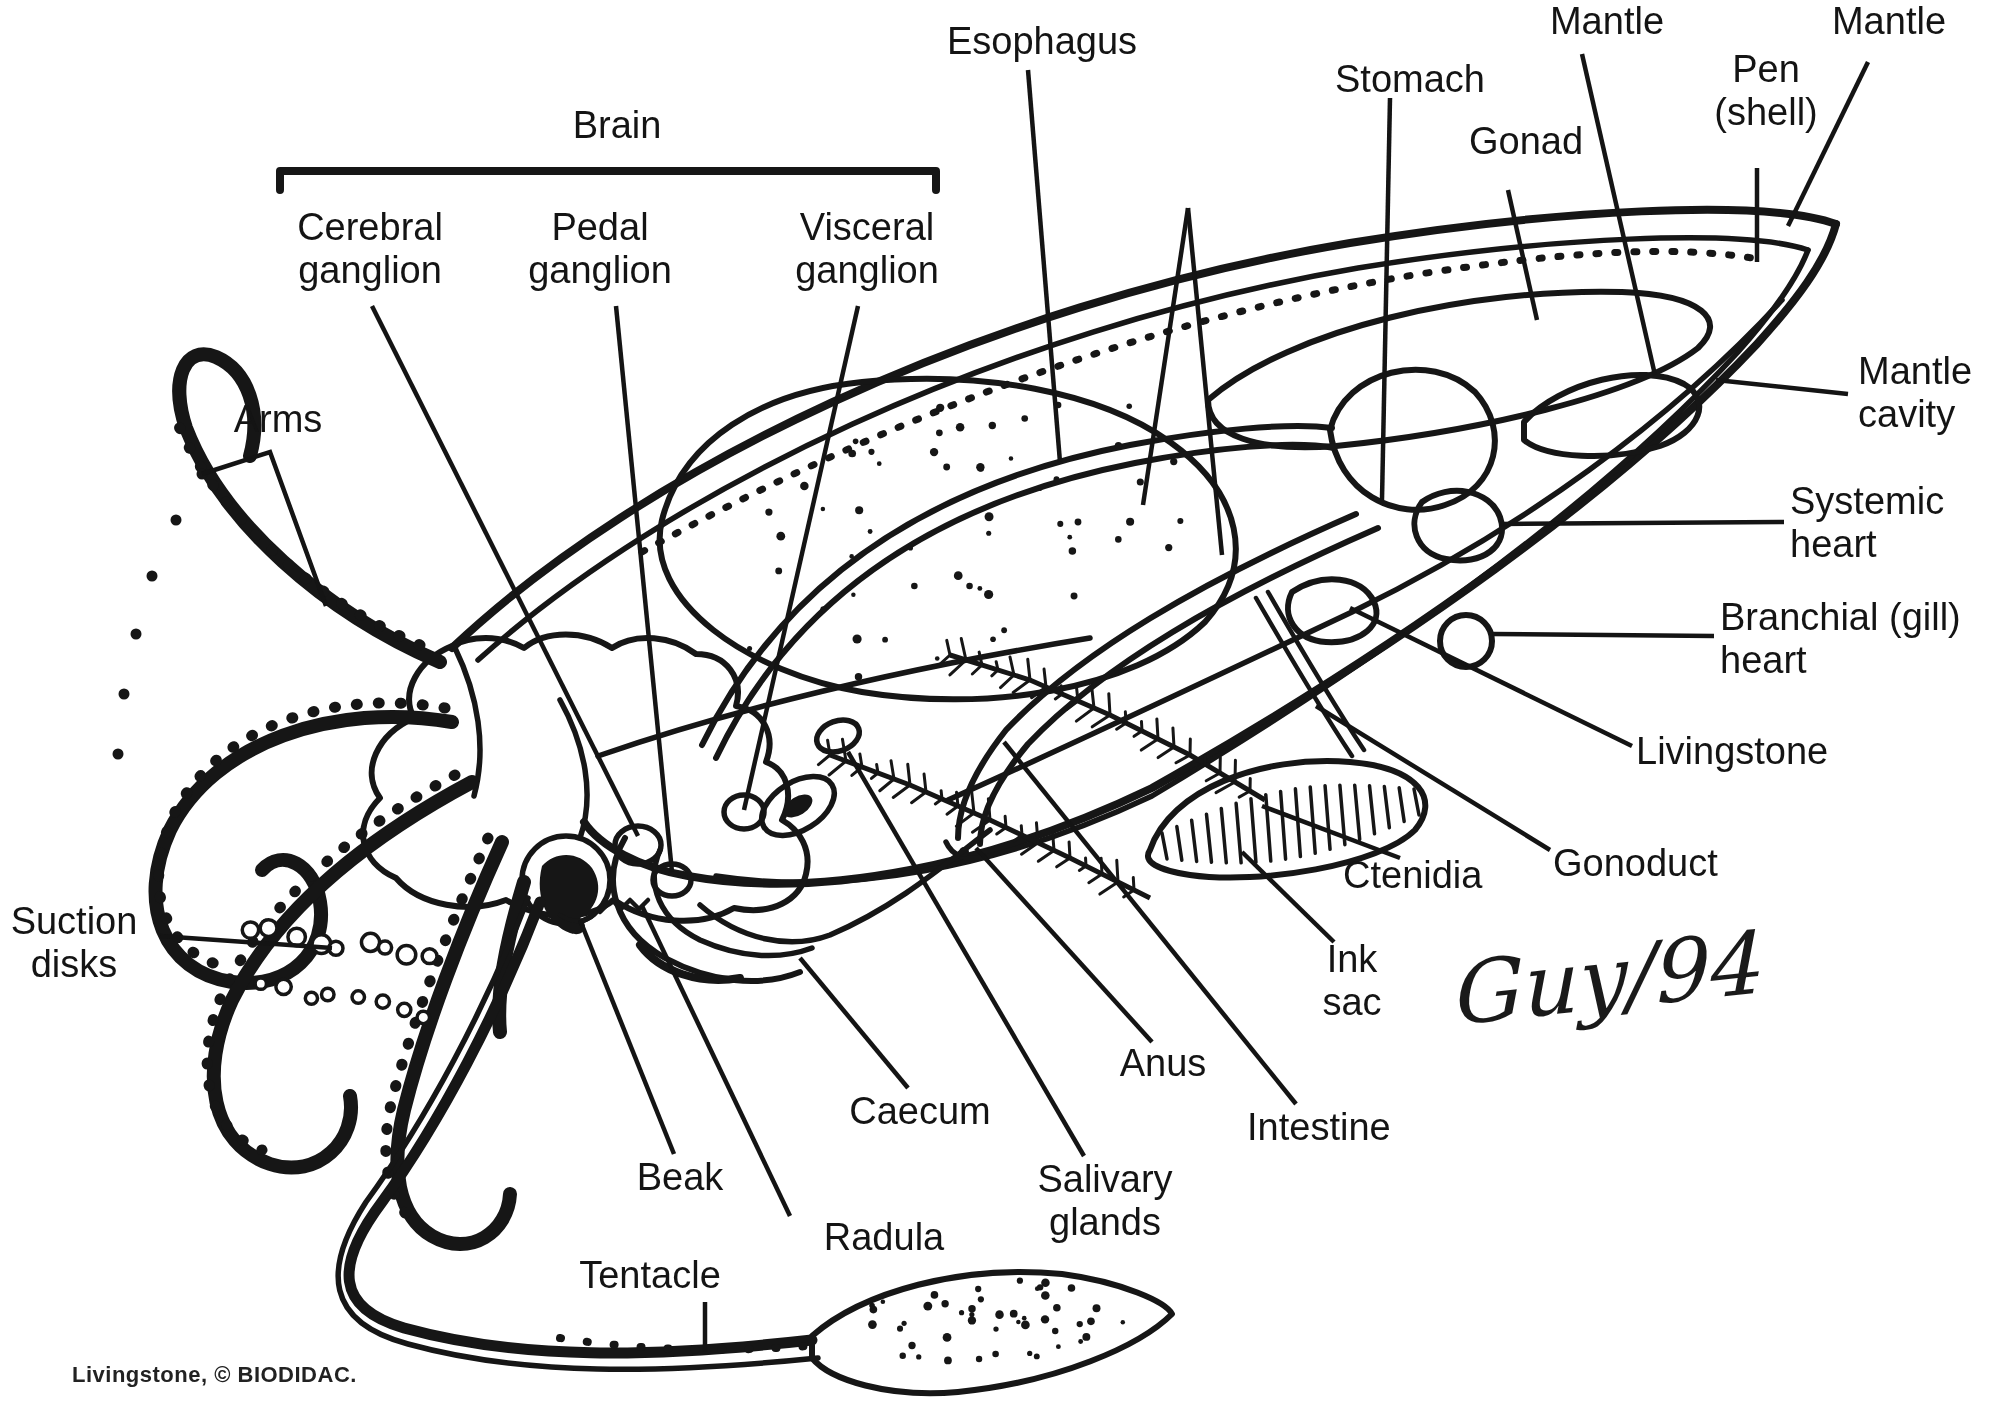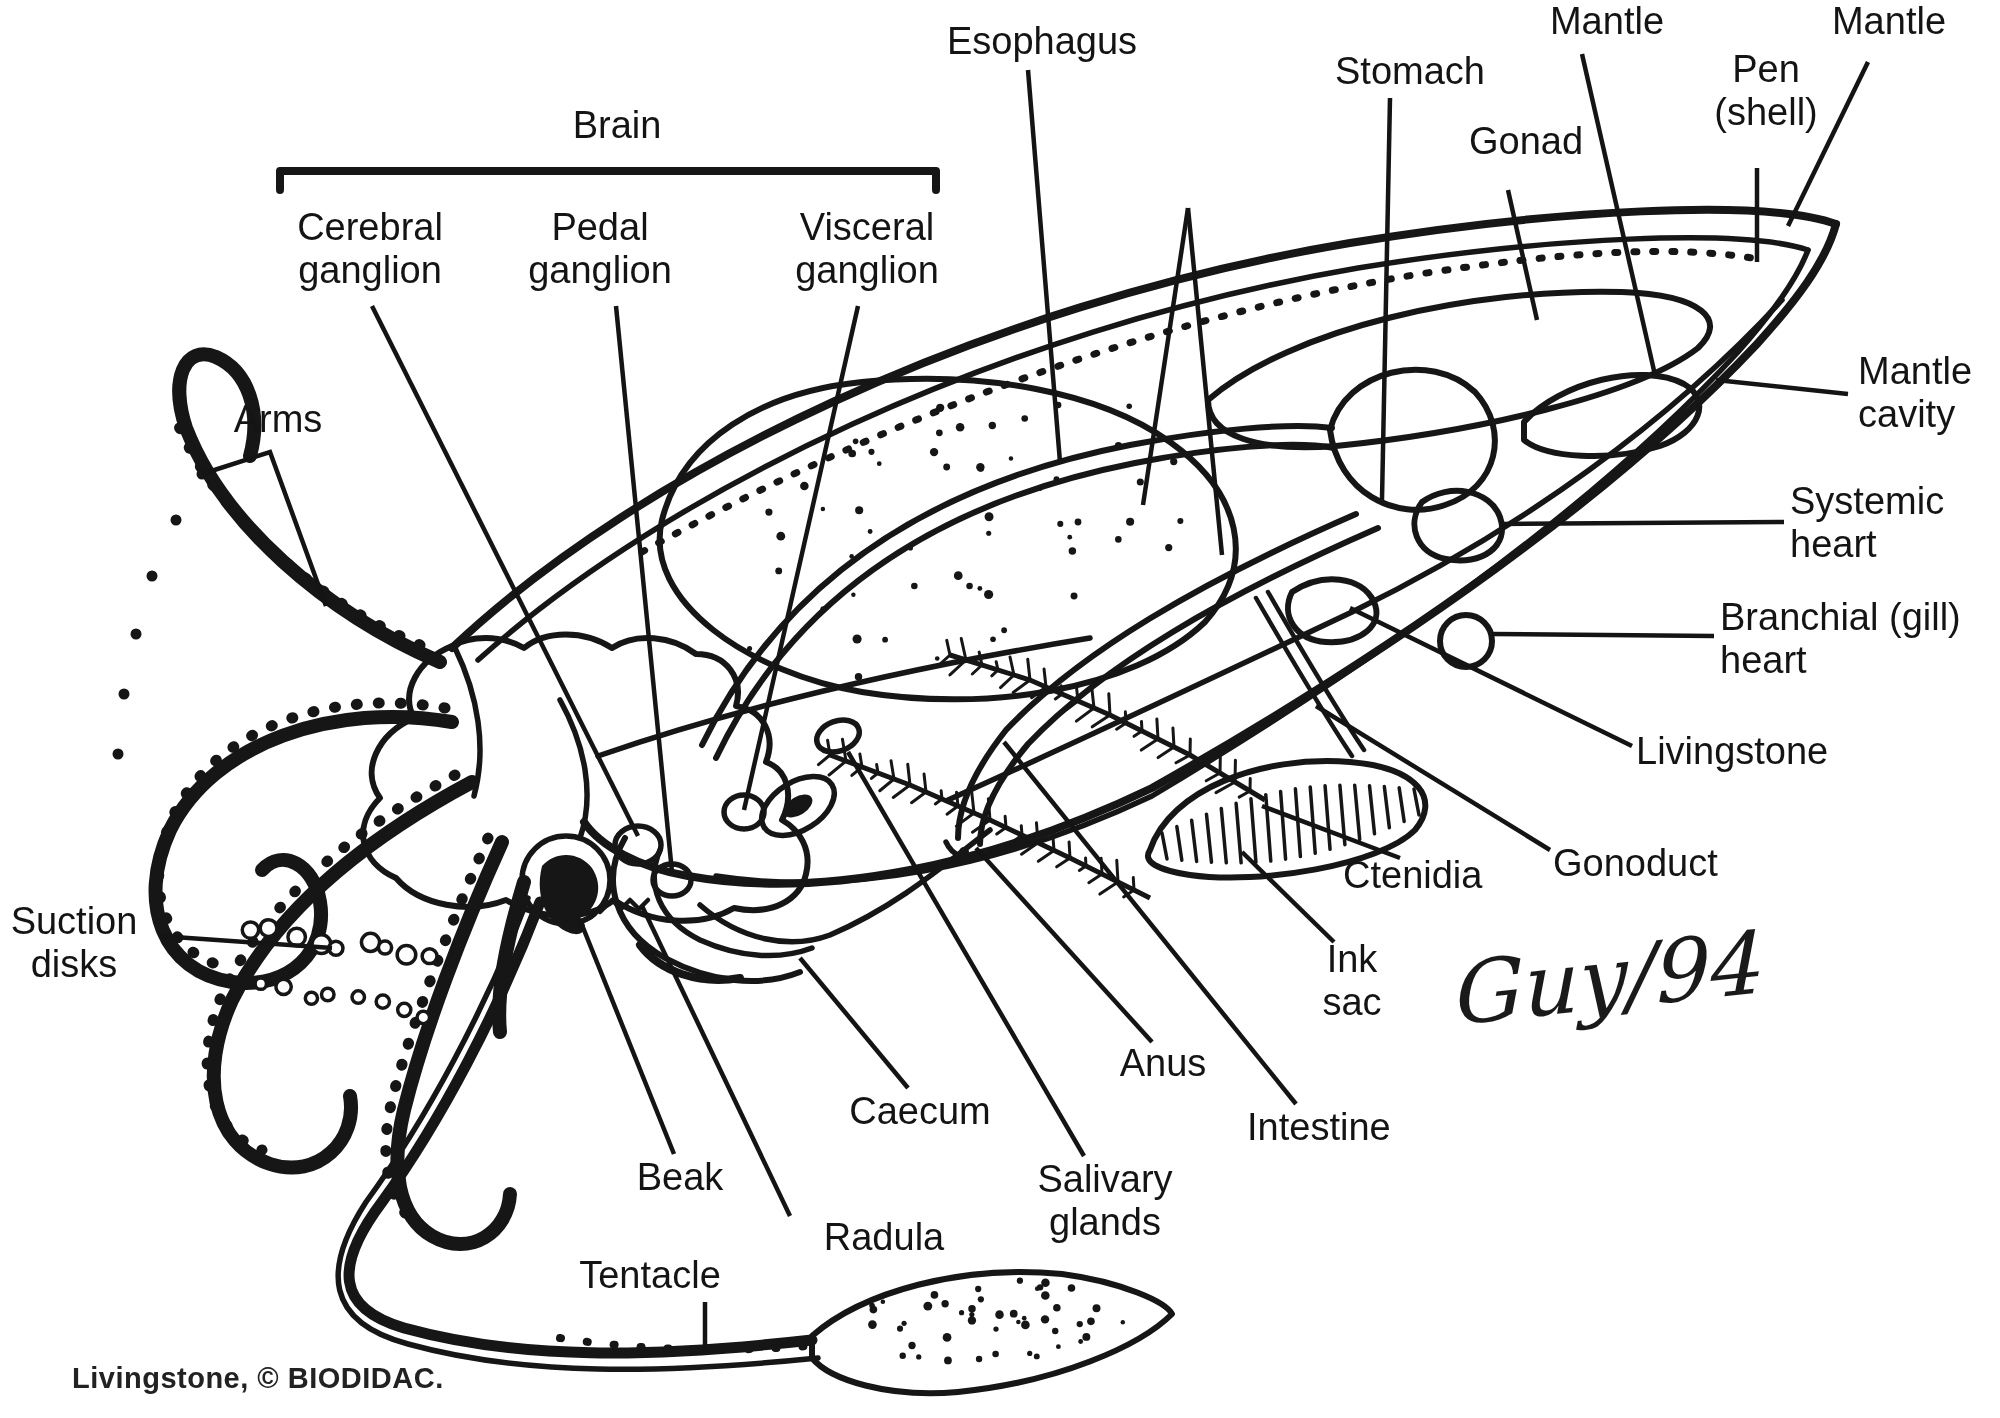--- a/index.html
+++ b/index.html
@@ -4,21 +4,21 @@
 <style>
   html,body{margin:0;padding:0;background:#fff;}
   .stage{position:relative;width:2000px;height:1418px;background:#fff;overflow:hidden;
          font-family:"Liberation Sans",sans-serif;}
   .stage svg{position:absolute;left:0;top:0;}
   .lbl{position:absolute;font-size:38px;line-height:1.13;color:#141414;
        white-space:pre-line;z-index:2;}
   .c{transform:translateX(-50%);text-align:center;}
   .sig{position:absolute;font-family:"DejaVu Serif",serif;font-style:italic;
        font-size:86px;color:#1a1a1a;transform:rotate(-6deg) skewX(-6deg);z-index:2;}
-  .attr{position:absolute;font-weight:bold;font-size:29px;color:#222;
+  .attr{position:absolute;font-weight:bold;font-size:22px;color:#222;
         letter-spacing:.5px;z-index:2;}
   .ink{stroke:#161616;fill:none;stroke-linecap:round;stroke-linejoin:round;}
   .w8{stroke-width:8}.w6{stroke-width:6}.w5{stroke-width:5.5}.w4{stroke-width:4.5}
   .w14{stroke-width:14}.w11{stroke-width:11}
   .leader{stroke:#141414;stroke-width:4.5;stroke-linecap:butt;}
   .dash{stroke-dasharray:3 16;stroke-width:7;}
   .dots{stroke-dasharray:1 21;stroke-width:11;}
   .tdots{stroke-dasharray:1 26;stroke-width:8;}
   .fill{fill:#161616;stroke:none;}
 </style>
@@ -360,21 +360,21 @@
   </svg>
 
   <div class="lbl c" style="left:617px;top:104px">Brain</div>
   <div class="lbl c" style="left:370px;top:206px">Cerebral
 ganglion</div>
   <div class="lbl c" style="left:600px;top:206px">Pedal
 ganglion</div>
   <div class="lbl c" style="left:867px;top:206px">Visceral
 ganglion</div>
   <div class="lbl c" style="left:1042px;top:20px">Esophagus</div>
-  <div class="lbl c" style="left:1410px;top:50px">Stomach</div>
+  <div class="lbl c" style="left:1410px;top:58px">Stomach</div>
   <div class="lbl c" style="left:1526px;top:120px">Gonad</div>
   <div class="lbl c" style="left:1607px;top:0px">Mantle</div>
   <div class="lbl c" style="left:1766px;top:48px">Pen
 (shell)</div>
   <div class="lbl c" style="left:1889px;top:0px">Mantle</div>
   <div class="lbl" style="left:1858px;top:350px">Mantle
 cavity</div>
   <div class="lbl" style="left:1790px;top:480px">Systemic
 heart</div>
   <div class="lbl" style="left:1720px;top:596px">Branchial (gill)

